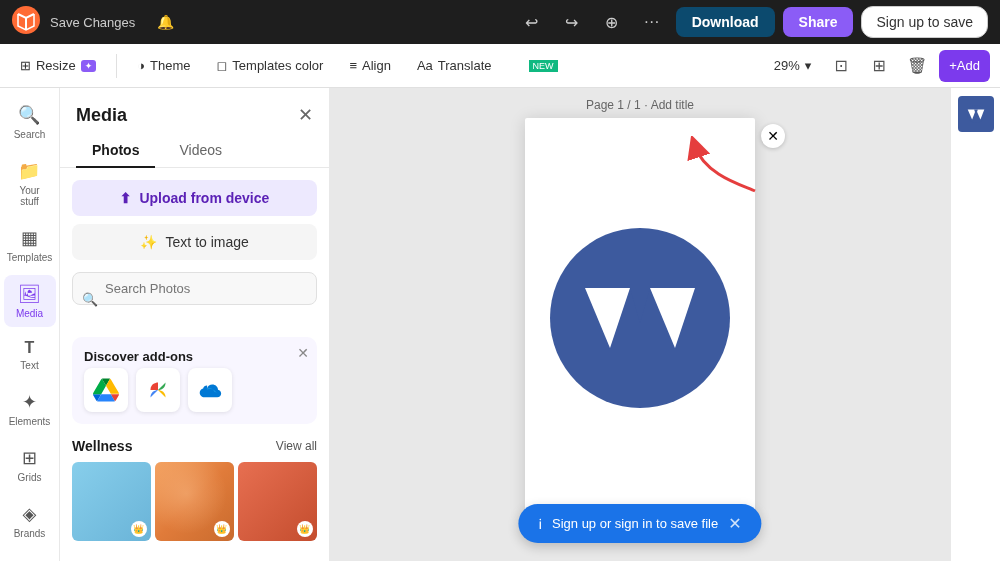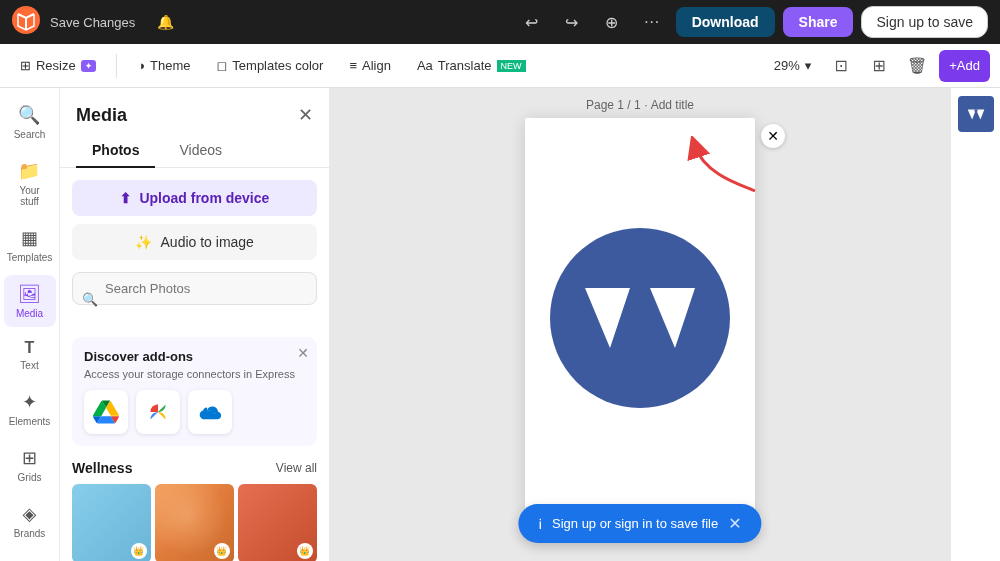--- a/index.html
+++ b/index.html
@@ -39,21 +39,21 @@
     #toolbar {
       display: flex; align-items: center; height: 44px;
       background: white; border-bottom: 1px solid #e0e0e0; padding: 0 10px; gap: 6px;
     }
     .toolbar-btn {
       display: flex; align-items: center; gap: 5px; padding: 5px 10px;
       border: none; background: none; cursor: pointer; font-size: 13px; color: #333;
       border-radius: 6px;
     }
     .toolbar-badge { background: #8b5cf6; color: white; font-size: 9px; padding: 1px 4px; border-radius: 3px; }
-    .toolbar-badge-new { background: #10b981; color: white; font-size: 9px; padding: 1px 4px; border-radius: 0; }
+    .toolbar-badge-new { background: #10b981; color: white; font-size: 9px; padding: 1px 4px; border-radius: 0; margin-left: 32px; }
     .toolbar-divider { width: 1px; height: 24px; background: #e0e0e0; margin: 0 4px; }
     #toolbar-spacer { flex: 1; }
     #zoom-control {
       display: flex; align-items: center; gap: 5px; padding: 5px 8px;
       border: none; background: none; cursor: pointer; font-size: 13px; color: #333; text-align: right;
     }
     .toolbar-right-btn {
       width: 32px; height: 32px; display: flex; align-items: center; justify-content: center;
       border: none; background: none; cursor: pointer; border-radius: 6px; font-size: 16px; color: #555;
     }
@@ -311,31 +311,30 @@
       <button class="panel-tab active">Photos</button>
       <button class="panel-tab">Videos</button>
     </div>
     <div id="panel-content">
       <button id="upload-btn">
         <span>⬆</span>
         <span>Upload from device</span>
       </button>
       <button id="text-to-image-btn">
         <span>✨</span>
-        <span>Audio to image</span>
+        <span>Text to image</span>
       </button>
       <div id="search-wrapper">
         <span id="search-icon-inner">🔍</span>
         <input id="search-box" type="text" placeholder="Search Photos" style="">
       </div>
 
       <div id="discover-card">
         <button id="discover-close">✕</button>
         <div id="discover-title">Discover add-ons</div>
-        <div id="discover-desc">Access your storage connectors in Express</div>
         <div id="discover-icons">
           <div class="storage-icon">
             <svg width="26" height="26" viewBox="0 0 87.3 78">
               <path d="m6.6 66.85 3.85 6.65c.8 1.4 1.95 2.5 3.3 3.3l13.75-23.8h-27.5c0 1.55.4 3.1 1.2 4.5z" fill="#0066da"></path>
               <path d="m43.65 25-13.75-23.8c-1.35.8-2.5 1.9-3.3 3.3l-25.4 44a9.06 9.06 0 0 0 -1.2 4.5h27.5z" fill="#00ac47"></path>
               <path d="m73.55 76.8c1.35-.8 2.5-1.9 3.3-3.3l1.6-2.75 7.65-13.25c.8-1.4 1.2-2.95 1.2-4.5h-27.502l5.852 11.5z" fill="#ea4335"></path>
               <path d="m43.65 25 13.75-23.8c-1.35-.8-2.9-1.2-4.5-1.2h-18.5c-1.6 0-3.15.45-4.5 1.2z" fill="#00832d"></path>
               <path d="m59.8 53h-32.3l-13.75 23.8c1.35.8 2.9 1.2 4.5 1.2h50.8c1.6 0 3.15-.45 4.5-1.2z" fill="#2684fc"></path>
               <path d="m73.4 26.5-12.7-22c-.8-1.4-1.95-2.5-3.3-3.3l-13.75 23.8 16.15 27h27.45c0-1.55-.4-3.1-1.2-4.5z" fill="#ffba00"></path>
             </svg>

